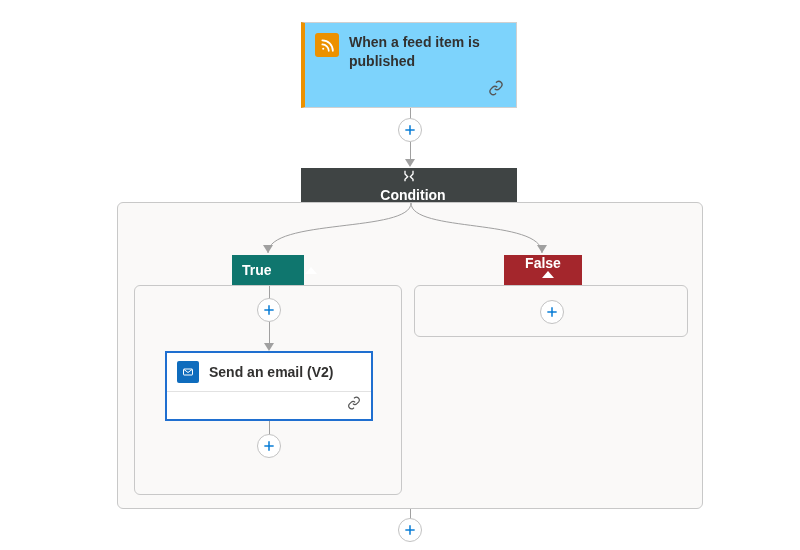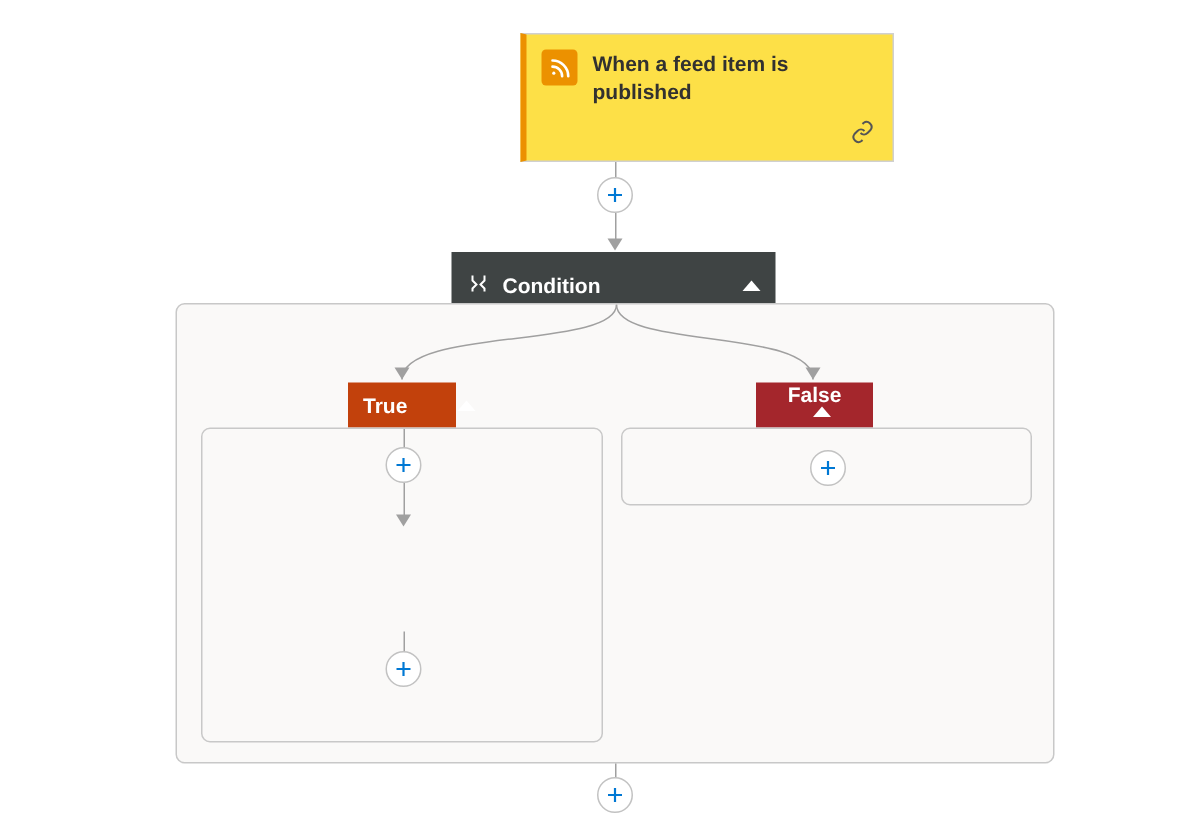--- a/index.html
+++ b/index.html
@@ -17,27 +17,26 @@
     position: relative;
     width: 800px;
     height: 550px;
   }
 
   
   .trigger-card {
     position: absolute;
     left: 301px;
     top: 22px;
-    width: 249px;
+    width: 216px;
     height: 86px;
     border: 1px solid #d0d0d0;
     border-left: 4px solid #ec9100;
-    background: #fde047;
-    box-sizing: border-box;
-    margin-left: 46px;
+    background: #7dd3fc;
+    box-sizing: border-box;
   }
   .trigger-head {
     display: flex;
     align-items: flex-start;
     padding: 10px 12px 0 10px;
   }
   .trigger-icon {
     width: 24px;
     height: 24px;
     background: #ec9100;
@@ -97,20 +96,21 @@
     top: 168px;
     width: 216px;
     height: 44px;
     background: #3f4444;
     color: #ffffff;
     display: flex;
     align-items: center;
     box-sizing: border-box;
     padding: 0 10px;
     cursor: pointer;
+    flex-direction: column;
   }
   .cond-title {
     font-weight: 600;
     margin-left: 8px;
     flex: 1;
   }
   .chev-up {
     width: 0;
     height: 0;
     border-left: 6px solid transparent;
@@ -144,21 +144,21 @@
     position: absolute;
     height: 30px;
     color: #fff;
     font-weight: 600;
     display: flex;
     align-items: center;
     padding: 0 10px;
     box-sizing: border-box;
     cursor: pointer;
   }
-  .chip-true  { background: #c2410c; gap: 23px; }
+  .chip-true  { background: #0f766e; gap: 23px; }
   .chip-false { background: #a4262c; }
   .branch-chip .chev-up { margin-left: 10px; }
 
   
   .branch-box {
     position: absolute;
     border: 1px solid #c8c8c8;
     border-radius: 6px;
     background: #faf9f8;
     box-sizing: border-box;
@@ -272,20 +272,39 @@
       <div class="plus-btn abs" style="left:122px; top:12px;">
         <svg class="plus-svg" width="14" height="14" viewBox="0 0 24 24" stroke="#0078d4" stroke-width="2.5">
             <line x1="12" y1="4" x2="12" y2="20"></line>
             <line x1="4" y1="12" x2="20" y2="12"></line>
           </svg>
       </div>
 
       <div class="arrow-line" style="left:134px; top:36px; height:22px;"></div>
       <div class="arrow-head" style="left:129px; top:57px;"></div>
 
+      <div class="action-card" style="left:30px; top:65px; width:208px; height:70px;">
+        <div class="action-head">
+          <div class="action-icon">
+            <svg width="12" height="12" viewBox="0 0 24 24" fill="#ffffff">
+              <rect x="3" y="6" width="18" height="12" rx="1" fill="none" stroke="#ffffff" stroke-width="2"></rect>
+              <path d="M4 7l8 6 8-6" fill="none" stroke="#ffffff" stroke-width="2"></path>
+            </svg>
+          </div>
+          <div class="action-title">Send an email (V2)</div>
+        </div>
+        <div class="action-footer">
+          <div class="abs" style="right:10px; top:4px;">
+            <svg width="14" height="14" viewBox="0 0 24 24" fill="none" stroke="#555" stroke-width="2">
+              <path d="M10 13a5 5 0 0 0 7 0l3-3a5 5 0 0 0-7-7l-1 1"></path>
+              <path d="M14 11a5 5 0 0 0-7 0l-3 3a5 5 0 0 0 7 7l1-1"></path>
+            </svg>
+          </div>
+        </div>
+      </div>
 
       <div class="arrow-line" style="left:134px; top:135px; height:14px;"></div>
 
       <div class="plus-btn abs" style="left:122px; top:148px;">
         <svg class="plus-svg" width="14" height="14" viewBox="0 0 24 24" stroke="#0078d4" stroke-width="2.5">
             <line x1="12" y1="4" x2="12" y2="20"></line>
             <line x1="4" y1="12" x2="20" y2="12"></line>
           </svg>
       </div>
     </div>

